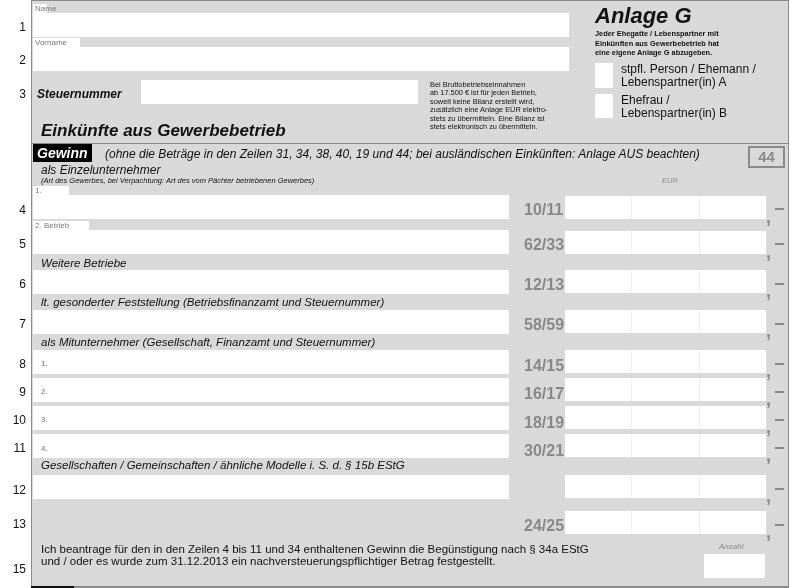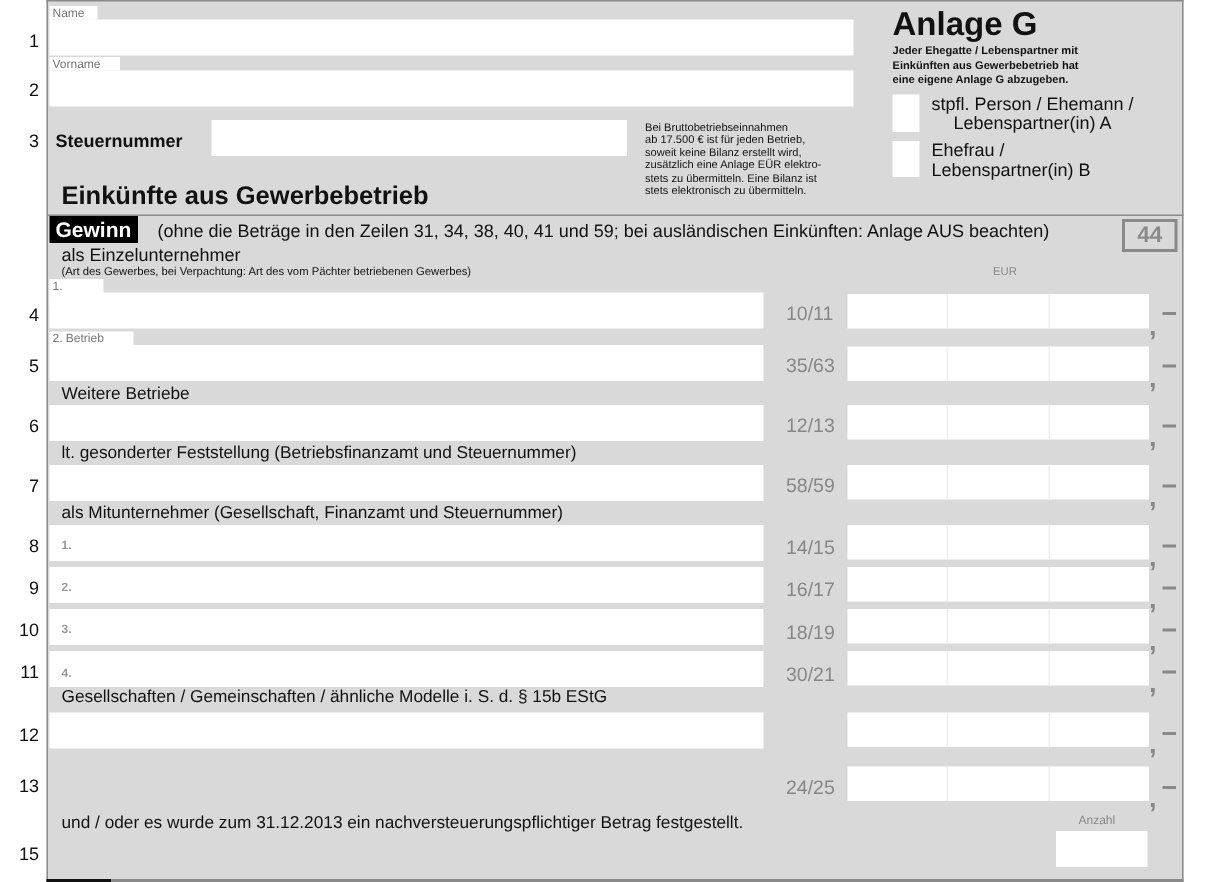--- a/index.html
+++ b/index.html
@@ -9,23 +9,23 @@
   .frame { position: absolute; left: 31px; top: 0; width: 758px; height: 588px; background: #d9d9d9; border-left: 1px solid #8a8a8a; border-right: 1px solid #8a8a8a; border-top: 1px solid #8a8a8a; }
   .bottom-line { position: absolute; left: 31px; top: 586px; width: 758px; height: 2px; background: #8a8a8a; }
   .bottom-line-dark { position: absolute; left: 31px; top: 586px; width: 43px; height: 2px; background: #111; }
 
   .linenum { position: absolute; left: 0; width: 26px; text-align: right; font-size: 12px; color: #111; }
 
   .field { position: absolute; background: #fff; }
   .small-label { position: absolute; font-size: 8px; color: #777; background: #fff; padding: 0 4px 0 2px; line-height: 9px; }
   .label-strip { position: absolute; height: 9px; background: #d9d9d9; }
 
-  .txt { position: absolute; white-space: nowrap; }
+  .txt { position: absolute; white-space: nowrap; font-style: italic; }
   .section-label { font-size: 11.5px; color: #111; }
-  .kz { position: absolute; font-size: 13px; font-weight: normal; color: #888; }
+  .kz { position: absolute; font-size: 16px; font-weight: bold; color: #888; }
 
   .eur { position: absolute; background: #fff; height: 23px; width: 201px; display: flex; }
   .eur .cell { flex: 1; border-right: 1px solid #efefef; }
   .eur .cell:last-child { border-right: none; }
   .comma { position: absolute; font-size: 18px; font-weight: bold; color: #888; line-height: 18px; }
   .dash { position: absolute; width: 9px; height: 2px; background: #888; }
 </style>
 </head>
 <body>
 
@@ -42,21 +42,21 @@
 <div class="linenum" style="top:317px">7</div>
 <div class="linenum" style="top:357px">8</div>
 <div class="linenum" style="top:385px">9</div>
 <div class="linenum" style="top:413px">10</div>
 <div class="linenum" style="top:441px">11</div>
 <div class="linenum" style="top:483px">12</div>
 <div class="linenum" style="top:517px">13</div>
 <div class="linenum" style="top:562px">15</div>
 
 <div class="label-strip" style="left:33px; top:4px; width:536px;"></div>
-<div class="small-label" style="left:33px; top:4px; width:32px;">Name</div>
+<div class="small-label" style="left:33px; top:4px; width:14px;">Name</div>
 <div class="field" style="left:33px; top:13px; width:536px; height:24px;"><span></span></div>
 
 <div class="label-strip" style="left:33px; top:38px; width:536px;"></div>
 <div class="small-label" style="left:33px; top:38px; width:47px;">Vorname</div>
 <div class="field" style="left:33px; top:47px; width:536px; height:24px;"><span></span></div>
 
 <div class="txt" style="left:37px; top:87px; font-size:12px; font-weight:bold;">Steuernummer</div>
 <div class="field" style="left:141px; top:80px; width:277px; height:24px;"><span></span></div>
 
 <div style="position:absolute; left:430px; top:81px; font-size:7.4px; font-weight:normal; line-height:8.4px; color:#111;">
@@ -69,35 +69,35 @@
 </div>
 
 <div class="txt" style="left:595px; top:3px; font-size:22px; font-weight:bold;">Anlage G</div>
 <div style="position:absolute; left:595px; top:29px; font-size:7.4px; font-weight:bold; line-height:9.5px;">
   <div>Jeder Ehegatte / Lebenspartner mit</div>
   <div>Einkünften aus Gewerbebetrieb hat</div>
   <div>eine eigene Anlage G abzugeben.</div>
 </div>
 
 <div class="field" style="left:595px; top:63px; width:18px; height:25px;"></div>
-<div style="position:absolute; left:621px; top:63px; font-size:12px; line-height:13px;text-align:center;">
+<div style="position:absolute; left:621px; top:63px; font-size:12px; line-height:13px;">
   <div>stpfl. Person / Ehemann /</div>
   <div>Lebenspartner(in) A</div>
 </div>
 <div class="field" style="left:595px; top:94px; width:18px; height:24px;"></div>
 <div style="position:absolute; left:621px; top:94px; font-size:12px; line-height:13px;">
   <div>Ehefrau /</div>
   <div>Lebenspartner(in) B</div>
 </div>
 
 <div class="txt" style="left:41px; top:121px; font-size:17px; font-weight:bold;">Einkünfte aus Gewerbebetrieb</div>
 
 <div style="position:absolute; left:32px; top:143px; width:757px; height:1px; background:#8a8a8a;"></div>
 <div class="txt" style="left:33px; top:144px; height:18px; padding:0 4px; background:#000; color:#fff; font-size:14px; font-weight:bold; line-height:18px;">Gewinn</div>
-<div class="txt" style="left:105px; top:147px; font-size:12px;">(ohne die Beträge in den Zeilen 31, 34, 38, 40, 41 und 59; bei ausländischen Einkünften: Anlage AUS beachten)</div>
+<div class="txt" style="left:105px; top:147px; font-size:12px;">(ohne die Beträge in den Zeilen 31, 34, 38, 40, 19 und 44; bei ausländischen Einkünften: Anlage AUS beachten)</div>
 <div style="position:absolute; left:748px; top:146px; width:37px; height:22px; border:2px solid #8a8a8a; background:#d9d9d9; color:#8a8a8a; font-size:15px; font-weight:bold; text-align:center; line-height:18px;">44</div>
 
 <div class="txt" style="left:41px; top:163px; font-size:12px;">als Einzelunternehmer</div>
 <div class="txt" style="left:41px; top:176px; font-size:7.5px;">(Art des Gewerbes, bei Verpachtung: Art des vom Pächter betriebenen Gewerbes)</div>
 <div class="txt" style="left:662px; top:176px; font-size:7.5px; color:#888;">EUR</div>
 
 <div class="label-strip" style="left:33px; top:186px; width:476px;"></div>
 <div class="small-label" style="left:33px; top:186px; width:36px;">1. Betrieb</div>
 <div class="field" style="left:33px; top:195px; width:476px; height:24px;"><span></span></div>
 <div class="kz" style="left:524px; top:201px;">10/11</div>
@@ -105,21 +105,21 @@
     <div class="cell"></div>
     <div class="cell"></div>
     <div class="cell"></div>
   </div>
 <div class="comma" style="left:766px; top:208px;">,</div>
 <div class="dash" style="left:775px; top:208px;"></div>
 
 <div class="label-strip" style="left:33px; top:221px; width:476px;"></div>
 <div class="small-label" style="left:33px; top:221px; width:56px;">2. Betrieb</div>
 <div class="field" style="left:33px; top:230px; width:476px; height:24px;"><span></span></div>
-<div class="kz" style="left:524px; top:236px;">35/63</div>
+<div class="kz" style="left:524px; top:236px;">62/33</div>
 <div class="eur" style="left:565px; top:231px;">
     <div class="cell"></div>
     <div class="cell"></div>
     <div class="cell"></div>
   </div>
 <div class="comma" style="left:766px; top:243px;">,</div>
 <div class="dash" style="left:775px; top:243px;"></div>
 
 <div class="txt section-label" style="left:41px; top:257px;">Weitere Betriebe</div>
 <div class="field" style="left:33px; top:270px; width:476px; height:24px;"><span></span></div>
@@ -208,16 +208,17 @@
 <div class="kz" style="left:524px; top:517px;">24/25</div>
 <div class="eur" style="left:565px; top:511px;">
     <div class="cell"></div>
     <div class="cell"></div>
     <div class="cell"></div>
   </div>
 <div class="comma" style="left:766px; top:523px;">,</div>
 <div class="dash" style="left:775px; top:524px;"></div>
 
 <div style="position:absolute; left:41px; top:544px; font-size:11.5px; line-height:11.5px; white-space:nowrap;">
+  <div>Ich beantrage für den in den Zeilen 4 bis 11 und 34 enthaltenen Gewinn die Begünstigung nach § 34a EStG</div>
   <div>und / oder es wurde zum 31.12.2013 ein nachversteuerungspflichtiger Betrag festgestellt.</div>
 </div>
 <div class="txt" style="left:719px; top:542px; font-size:8px; color:#888;">Anzahl</div>
 <div class="field" style="left:704px; top:554px; width:61px; height:24px;"><span></span></div>
 
 </body></html>

